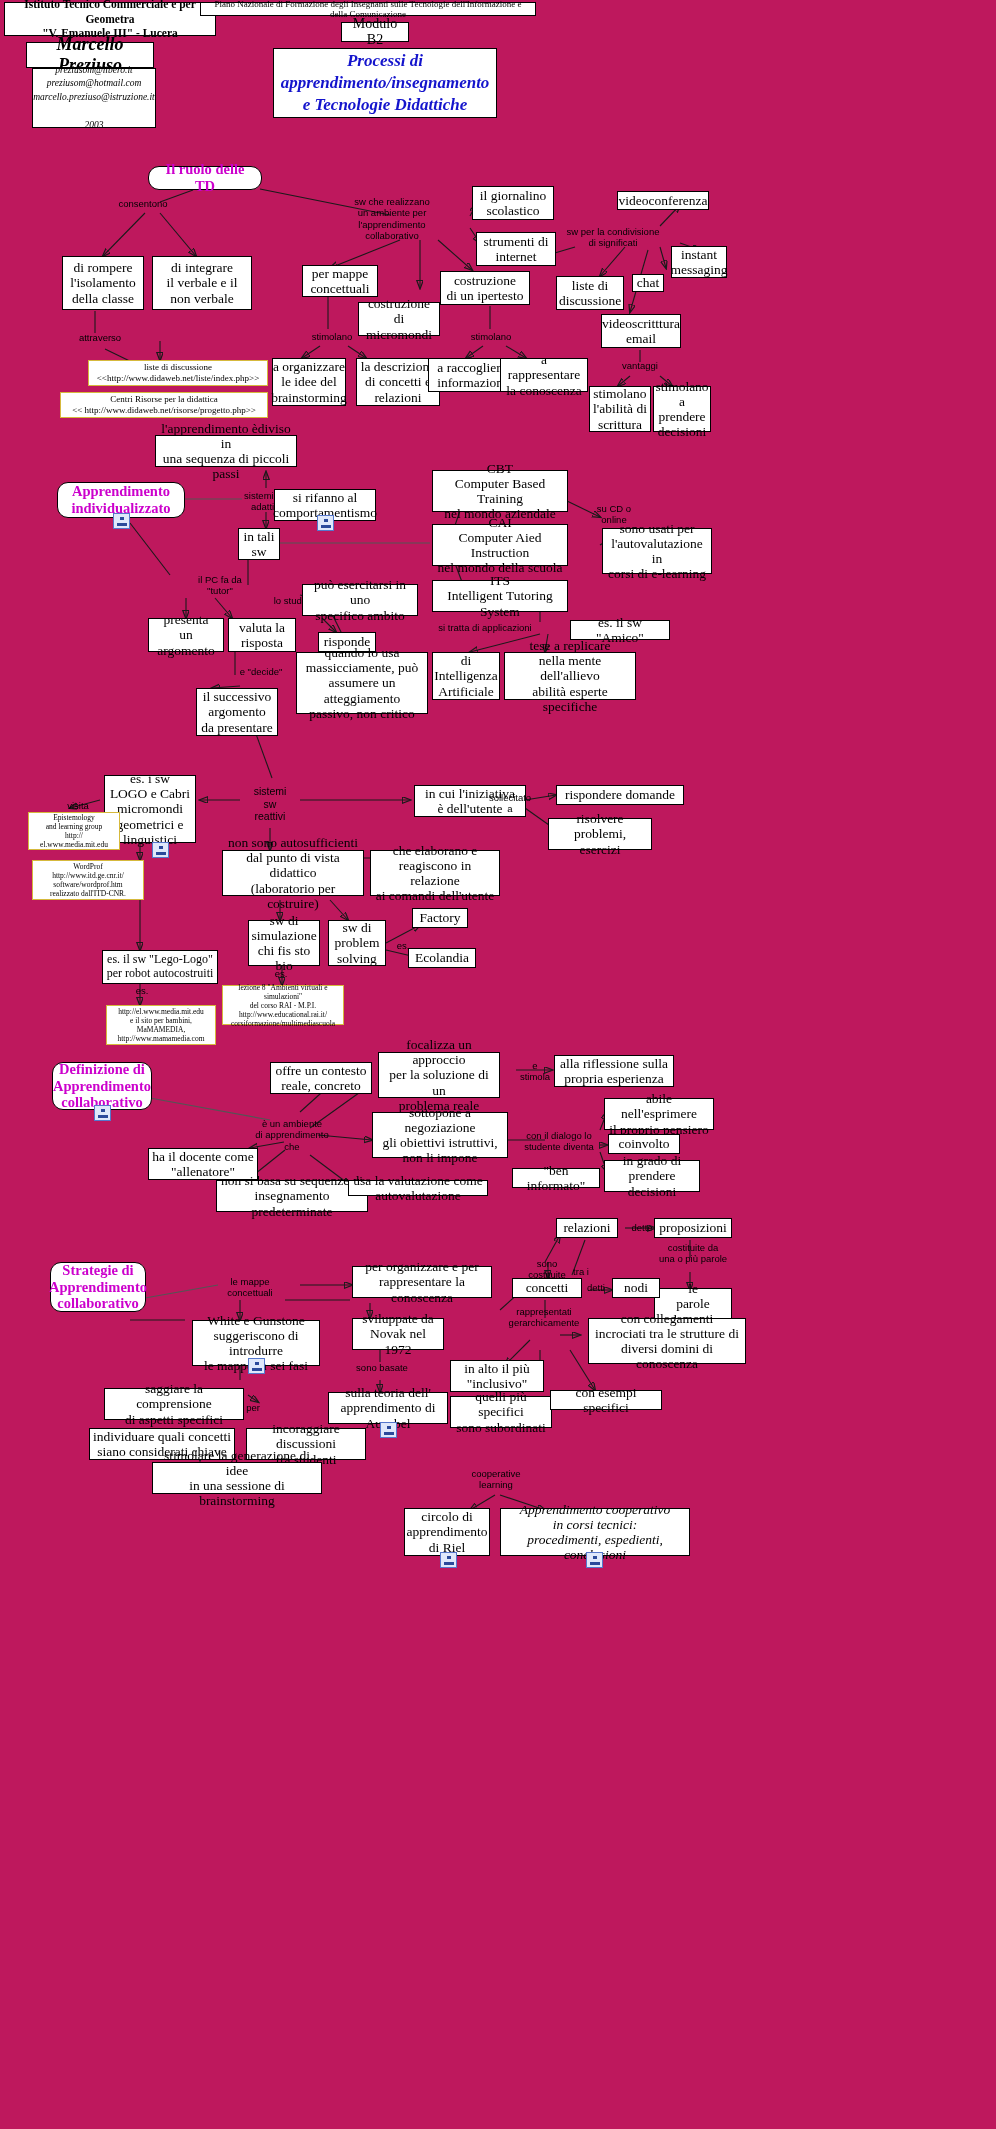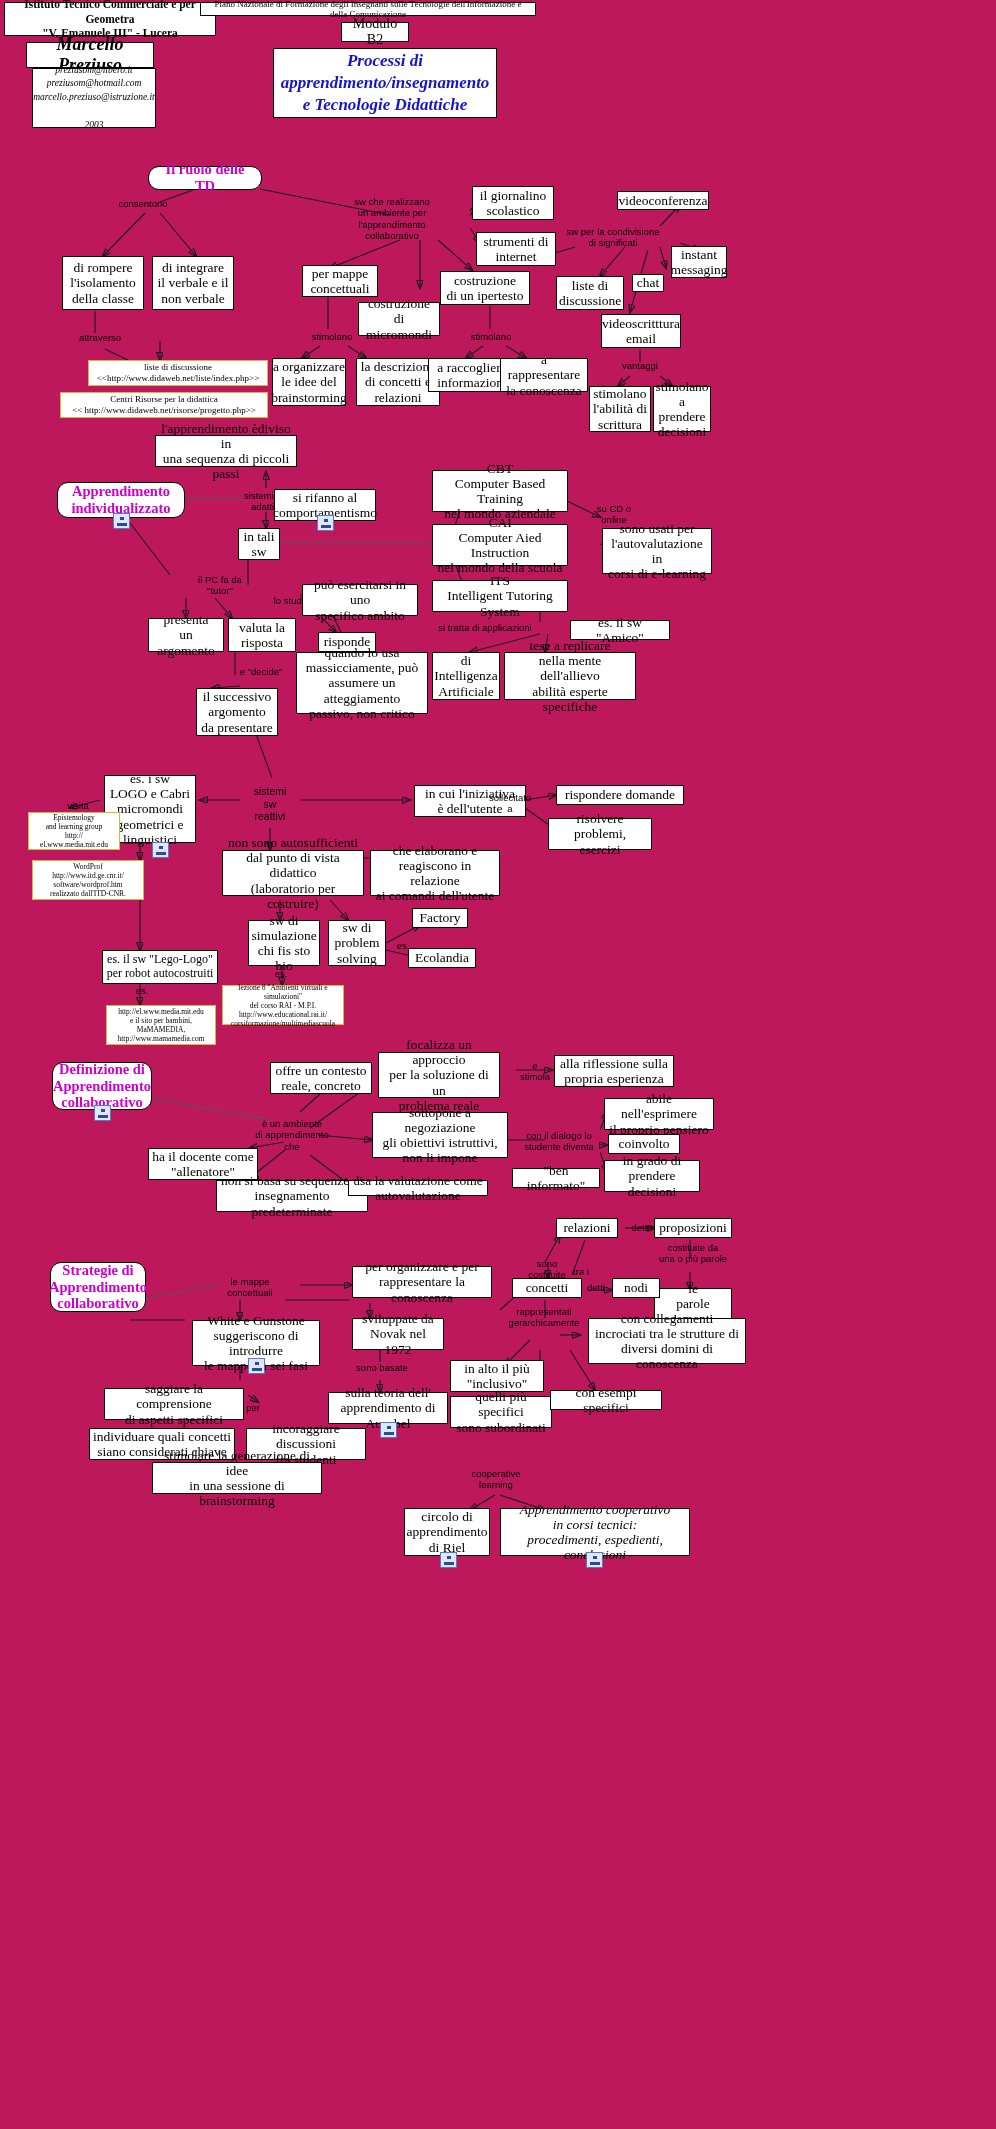--- a/index.html
+++ b/index.html
@@ -198,21 +198,21 @@
 apprendimento/insegnamento
 e Tecnologie Didattiche</div>
 
   <div class="concept" style="left:148px;top:166px;width:114px;height:24px;">Il ruolo delle TD</div>
 
   <div class="lbl" style="left:113px;top:198px;width:60px;">consentono</div>
 
   <div class="node" style="left:62px;top:256px;width:82px;height:54px;white-space:pre-line;flex-direction:column;">di rompere
 l'isolamento
 della classe</div>
-  <div class="node" style="left:152px;top:256px;width:82px;height:54px;white-space:pre-line;flex-direction:column;">di integrare
+  <div class="node" style="left:152px;top:256px;width:100px;height:54px;white-space:pre-line;flex-direction:column;">di integrare
 il verbale e il
 non verbale</div>
 
   <div class="lbl" style="left:69px;top:332px;width:62px;">attraverso</div>
 
   <div class="res" style="left:88px;top:360px;width:180px;height:26px;white-space:pre-line;flex-direction:column;">liste di discussione
 &lt;&lt;http://www.didaweb.net/liste/index.php&gt;&gt;</div>
   <div class="res" style="left:60px;top:392px;width:208px;height:26px;white-space:pre-line;flex-direction:column;">Centri Risorse per la didattica
 &lt;&lt; http://www.didaweb.net/risorse/progetto.php&gt;&gt;</div>
 

